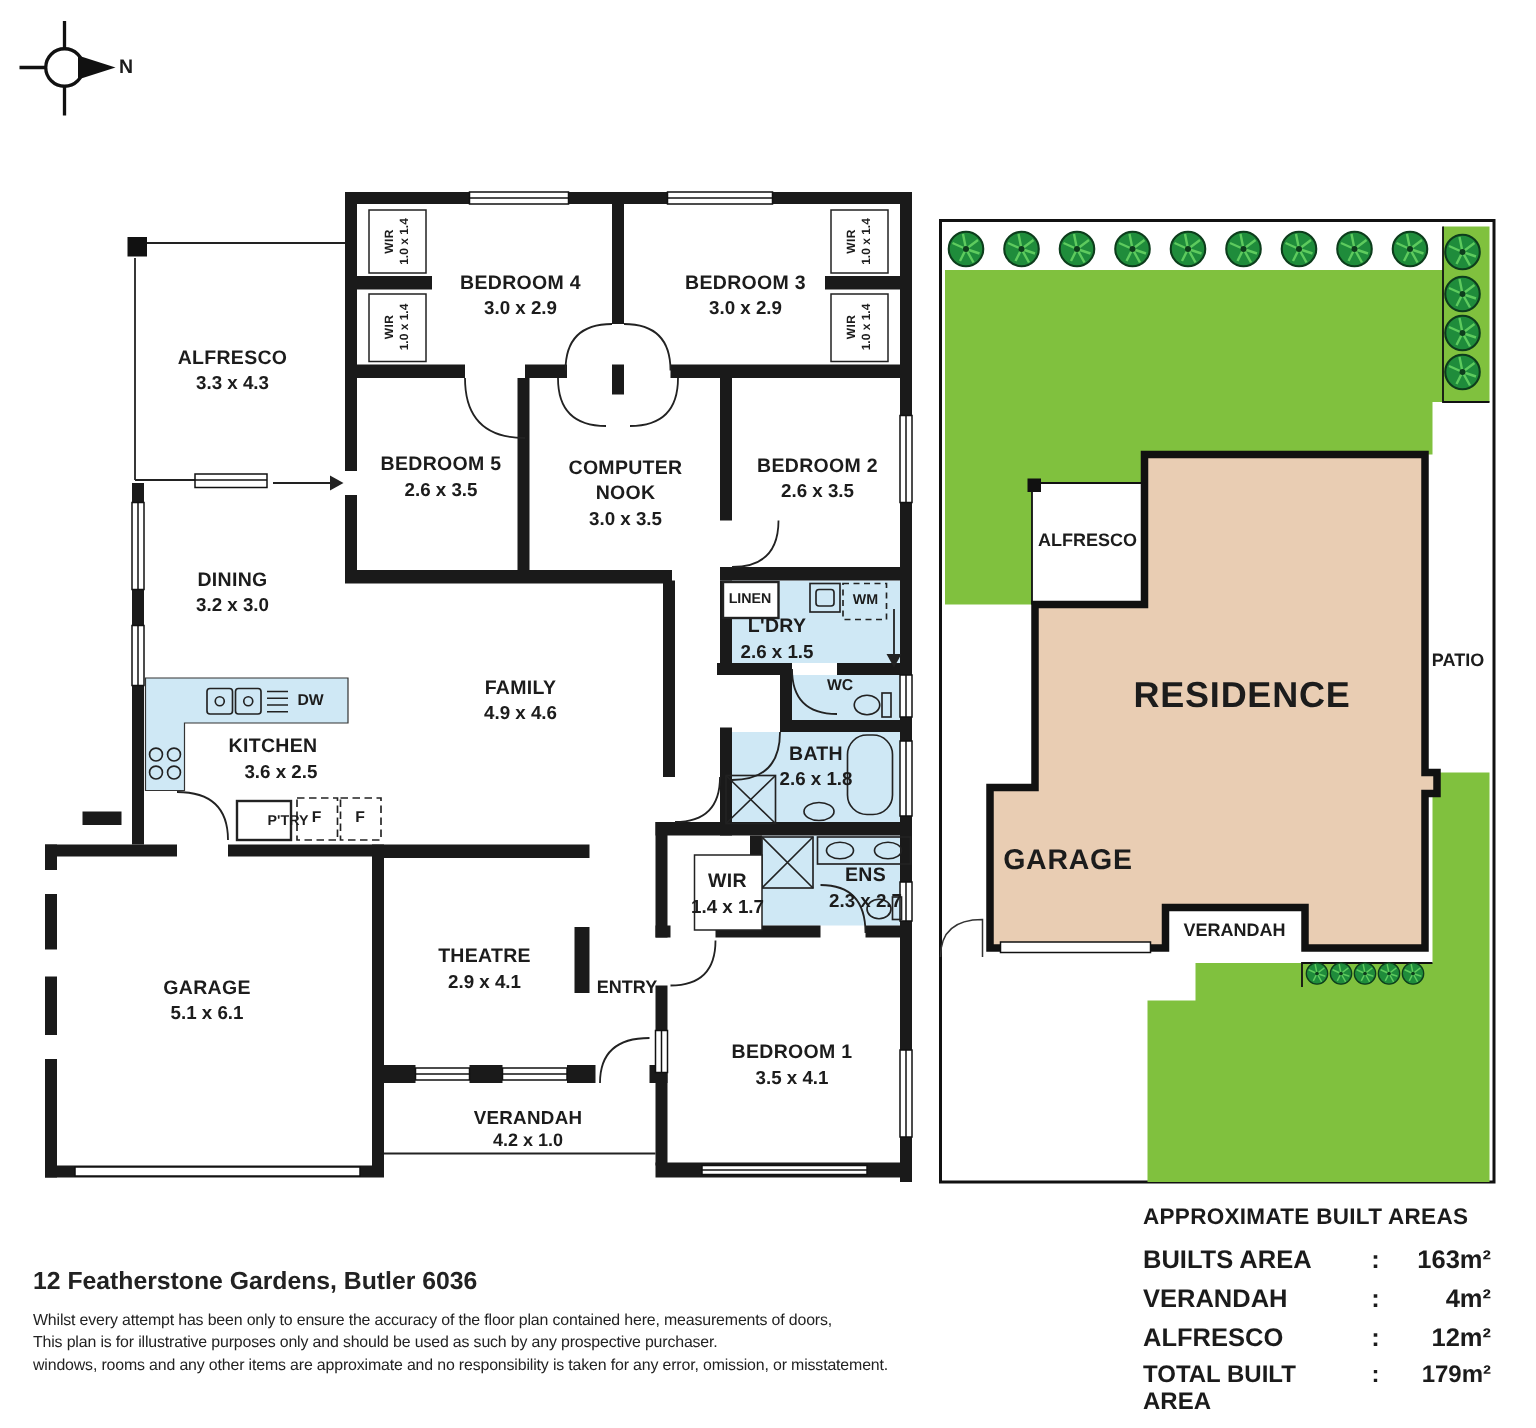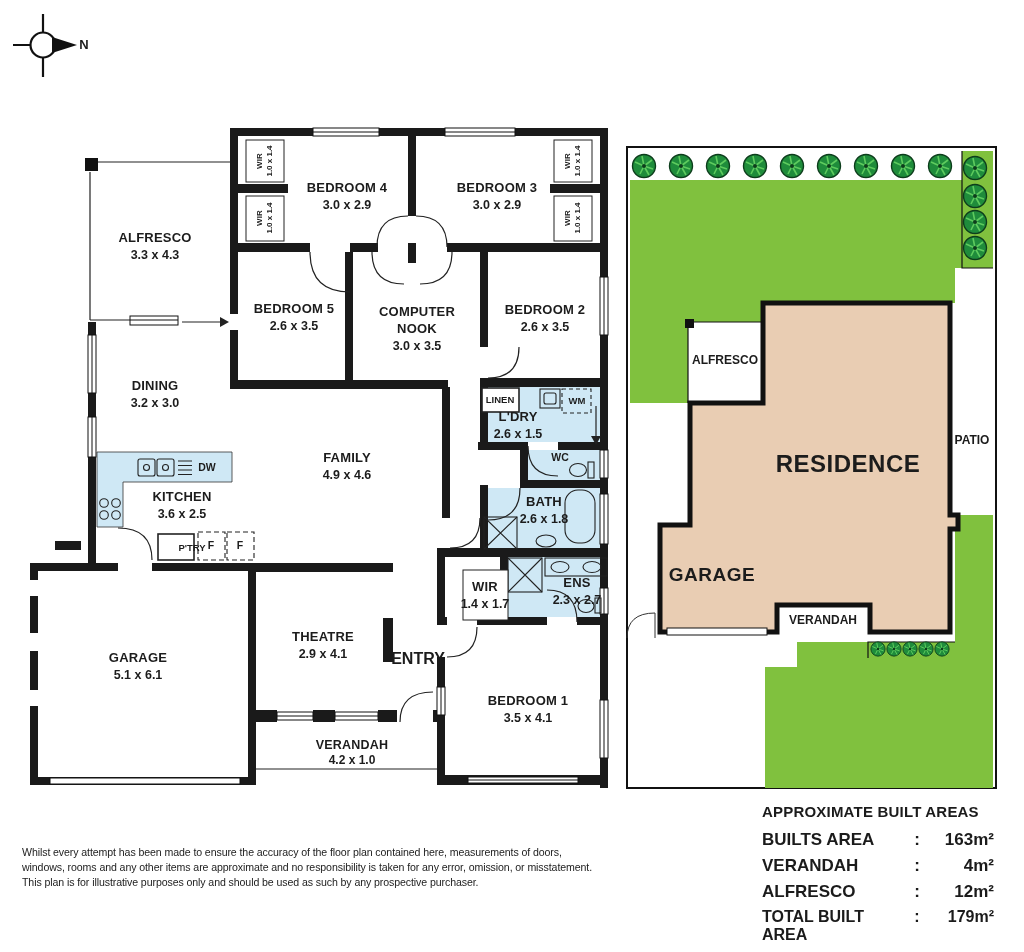--- a/index.html
+++ b/index.html
@@ -9,21 +9,21 @@
   .lbl{position:absolute;transform:translate(-50%,-50%);text-align:center;
        font-weight:700;color:#1c1c1c;line-height:1.3;white-space:nowrap;}
   .lbl .nm{font-size:13px;letter-spacing:.2px;}
   .lbl .dm{font-size:12.5px;font-weight:700;}
   .lbl.wrap{white-space:normal;width:86px;}
   .sm{font-size:10.5px;}
   .xs{font-size:9.5px;}
   .rot{transform:translate(-50%,-50%) rotate(-90deg);}
   .rot .nm,.rot .dm{font-size:8px;line-height:1.25;}
   .site-lbl{font-weight:600;}
-  #residence-label{font-size:24px;letter-spacing:.5px;margin-left:20px;}
+  #residence-label{font-size:24px;letter-spacing:.5px;}
   #site-garage-label{font-size:19px;letter-spacing:.5px;}
   #site-alfresco-label,#site-verandah-label,#site-patio-label{font-size:12px;}
   
   #areas-panel{position:absolute;left:762px;top:803px;width:232px;}
   #areas-title{font-size:15px;font-weight:700;margin:0 0 10px 0;letter-spacing:.2px;}
   .area-row{display:grid;grid-template-columns:148px 14px 70px;font-size:17px;
             font-weight:700;margin-bottom:6px;}
   .area-row .val{text-align:right;}
   .area-row .col{text-align:center;}
   .area-row.total{margin-top:2px;font-size:16px;}
@@ -333,21 +333,21 @@
       <div class="dm">2.6 x 3.5</div>
     </div>
   <div class="lbl" style="left:155px;top:395px;">
     <div class="nm">DINING</div>
       <div class="dm">3.2 x 3.0</div>
     </div>
   <div class="lbl" style="left:347px;top:467px;">
     <div class="nm">FAMILY</div>
       <div class="dm">4.9 x 4.6</div>
     </div>
-  <div class="lbl" style="left:182px;top:506px;">
+  <div class="lbl" style="left:182px;top:506px;text-align:right;">
     <div class="nm">KITCHEN</div>
       <div class="dm">3.6 x 2.5</div>
     </div>
   <div class="lbl" style="left:518px;top:426px;">
     <div class="nm sm">L'DRY</div>
       <div class="dm sm">2.6 x 1.5</div>
     </div>
   <div class="lbl" style="left:544px;top:511px;">
     <div class="nm sm">BATH</div>
       <div class="dm sm">2.6 x 1.8</div>
@@ -388,21 +388,21 @@
   <div class="lbl rot" style="left:573px;top:161px;">
     <div class="nm">WIR</div>
       <div class="dm">1.0 x 1.4</div>
     </div>
   <div class="lbl rot" style="left:573px;top:218px;">
     <div class="nm">WIR</div>
       <div class="dm">1.0 x 1.4</div>
     </div>
 
   <div class="lbl sm" style="left:560px;top:458px;"><span>WC</span></div>
-  <div class="lbl" style="left:418px;top:659px;font-size:16px;"><span>ENTRY</span></div>
+  <div class="lbl" style="left:418px;top:659px;font-size:12px;"><span>ENTRY</span></div>
   <div class="lbl xs" style="left:500px;top:400px;"><span>LINEN</span></div>
   <div class="lbl xs" style="left:577px;top:401px;"><span>WM</span></div>
   <div class="lbl sm" style="left:207px;top:468px;"><span>DW</span></div>
   <div class="lbl xs" style="left:176px;top:548px;margin-left:16px;"><span>P'TRY</span></div>
   <div class="lbl sm" style="left:211px;top:546px;"><span>F</span></div>
   <div class="lbl sm" style="left:240px;top:546px;"><span>F</span></div>
 
   <div class="lbl site-lbl" id="residence-label" style="left:828px;top:464px;"><span>RESIDENCE</span></div>
   <div class="lbl site-lbl" id="site-garage-label" style="left:712px;top:575px;"><span>GARAGE</span></div>
   <div class="lbl site-lbl" id="site-alfresco-label" style="left:725px;top:361px;"><span>ALFRESCO</span></div>
@@ -427,18 +427,19 @@
       <span class="val">12m²</span>
       </div>
     <div class="area-row total">
       <span>TOTAL BUILT AREA</span>
       <span class="col">:</span>
       <span class="val">179m²</span>
       </div>
   </div>
 
   <div id="footer">
-    <div class="disc">Whilst every attempt has been made to ensure the accuracy of the floor plan contained here, measurements of doors,</div>
+    <div id="address">12 Featherstone Gardens, Butler 6036</div>
+    <div class="disc">Whilst every attempt has been only to ensure the accuracy of the floor plan contained here, measurements of doors,</div>
+    <div class="disc">This plan is for illustrative purposes only and should be used as such by any prospective purchaser.</div>
     <div class="disc">windows, rooms and any other items are approximate and no responsibility is taken for any error, omission, or misstatement.</div>
-    <div class="disc">This plan is for illustrative purposes only and should be used as such by any prospective purchaser.</div>
   </div>
 
 </div>
 
 </body></html>

